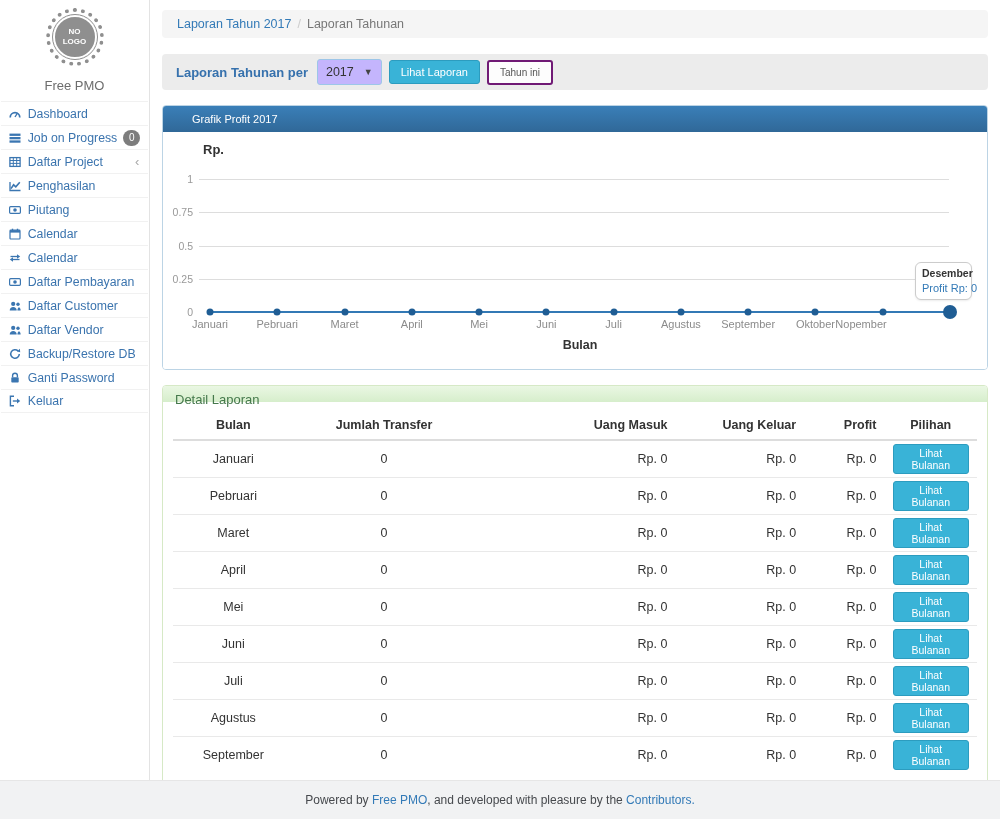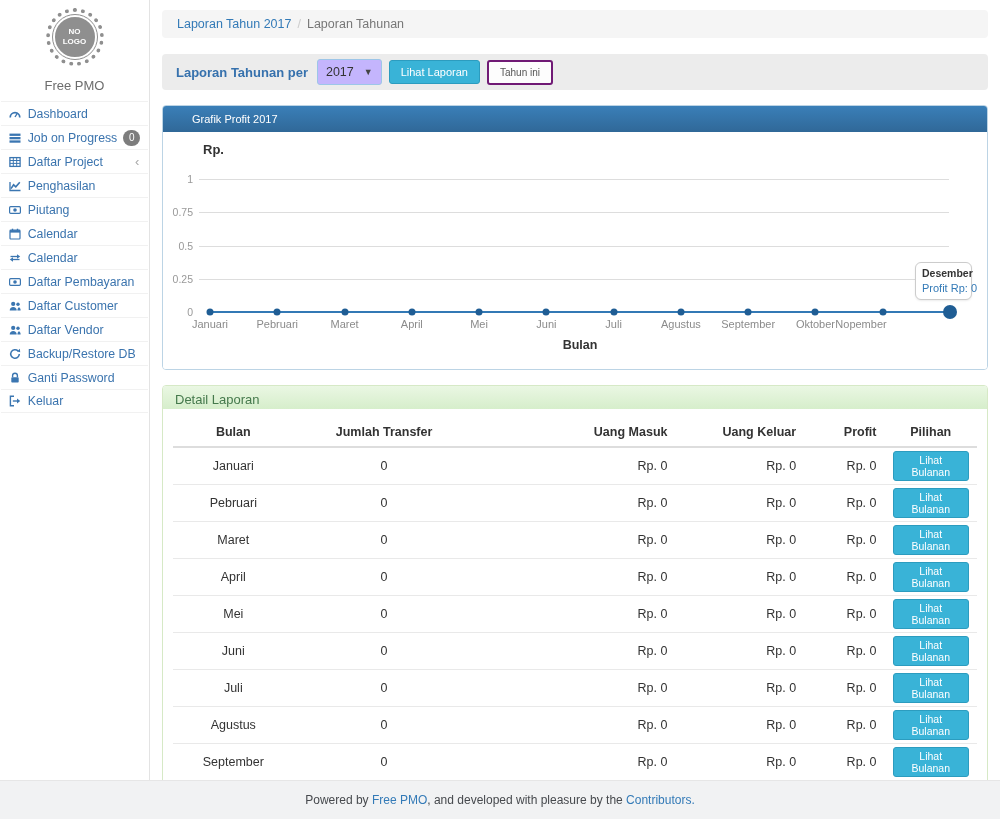--- a/index.html
+++ b/index.html
@@ -48,21 +48,21 @@
   .dot { position:absolute; width:7px; height:7px; background:#1f5d94; border-radius:50%; transform:translate(-50%,-50%); cursor:pointer; }
   .dot.big { width:14px; height:14px; }
   .xtick { position:absolute; top:186px; transform:translateX(-50%); font-size:11px; color:#8b8b8b; white-space:nowrap; }
   .chart-xlabel { position:absolute; top:206px; transform:translateX(-50%); font-weight:bold; font-size:12.5px; color:#333; }
   .chart-tooltip { position:absolute; left:752px; top:130px; width:57px; background:#fff; border:1px solid #ccc; border-radius:6px; padding:4px 6px 5px; text-align:center; box-shadow:0 1px 2px rgba(0,0,0,.08); }
   .tooltip-title { font-weight:bold; font-size:10.5px; color:#333; }
   .tooltip-value { font-size:11px; color:#337ab7; margin-top:3px; white-space:nowrap; }
 
   
   .panel-success { border:1px solid #d6e9c6; }
-  .panel-success .panel-heading { background:linear-gradient(#eaf7e3,#d6eecb); color:#45794c; height:23px; line-height:28px; padding:0 12px; font-size:13px; border-radius:3px 3px 0 0; }
+  .panel-success .panel-heading { background:linear-gradient(#eaf7e3,#d6eecb); color:#45794c; height:16px; line-height:28px; padding:0 12px; font-size:13px; border-radius:3px 3px 0 0; }
   .table-body { background:#fff; padding:8px 10px 12px; border-radius:0 0 3px 3px; }
   table { width:100%; border-collapse:collapse; }
   th { font-size:12.5px; color:#333; padding:8px 8px 7px; border-bottom:2px solid #ddd; }
   td { font-size:12.5px; color:#333; padding:3px 8px; border-top:1px solid #e9e9e9; height:24px; }
   tbody tr:first-child td { border-top:none; }
   .col-bulan { width:15%; text-align:center; }
   .col-jumlah { width:22.5%; text-align:center; }
   .col-masuk { width:25%; text-align:right; }
   .col-keluar { width:16%; text-align:right; }
   .col-profit { width:10%; text-align:right; }

